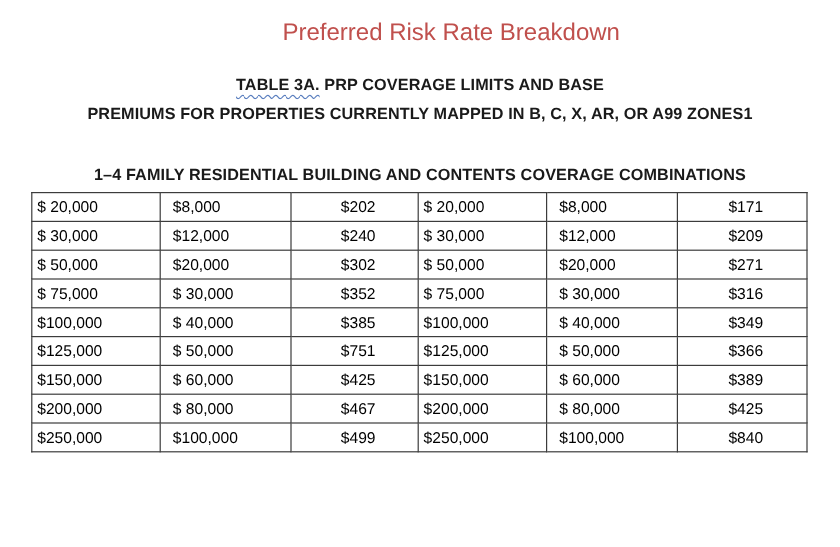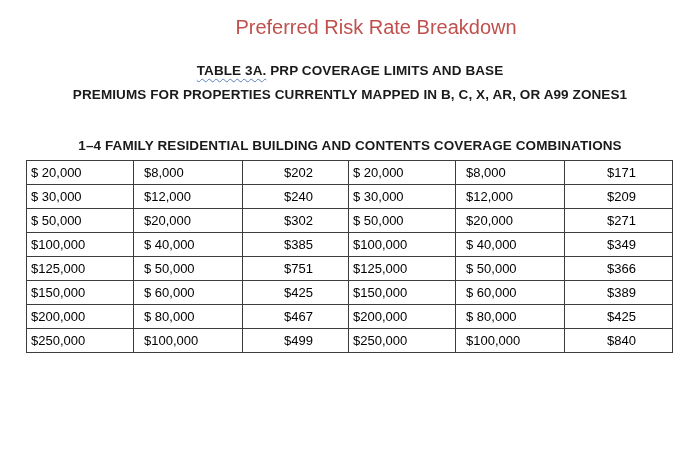--- a/index.html
+++ b/index.html
@@ -57,20 +57,28 @@
       </tr>
       <tr>
         <td class="c1">$ 50,000</td>
         <td class="c2">$20,000</td>
         <td class="c3">$302</td>
         <td class="c4">$ 50,000</td>
         <td class="c5">$20,000</td>
         <td class="c6">$271</td>
       </tr>
       <tr>
+        <td class="c1">$ 75,000</td>
+        <td class="c2">$ 30,000</td>
+        <td class="c3">$352</td>
+        <td class="c4">$ 75,000</td>
+        <td class="c5">$ 30,000</td>
+        <td class="c6">$316</td>
+      </tr>
+      <tr>
         <td class="c1">$100,000</td>
         <td class="c2">$ 40,000</td>
         <td class="c3">$385</td>
         <td class="c4">$100,000</td>
         <td class="c5">$ 40,000</td>
         <td class="c6">$349</td>
       </tr>
       <tr>
         <td class="c1">$125,000</td>
         <td class="c2">$ 50,000</td>

